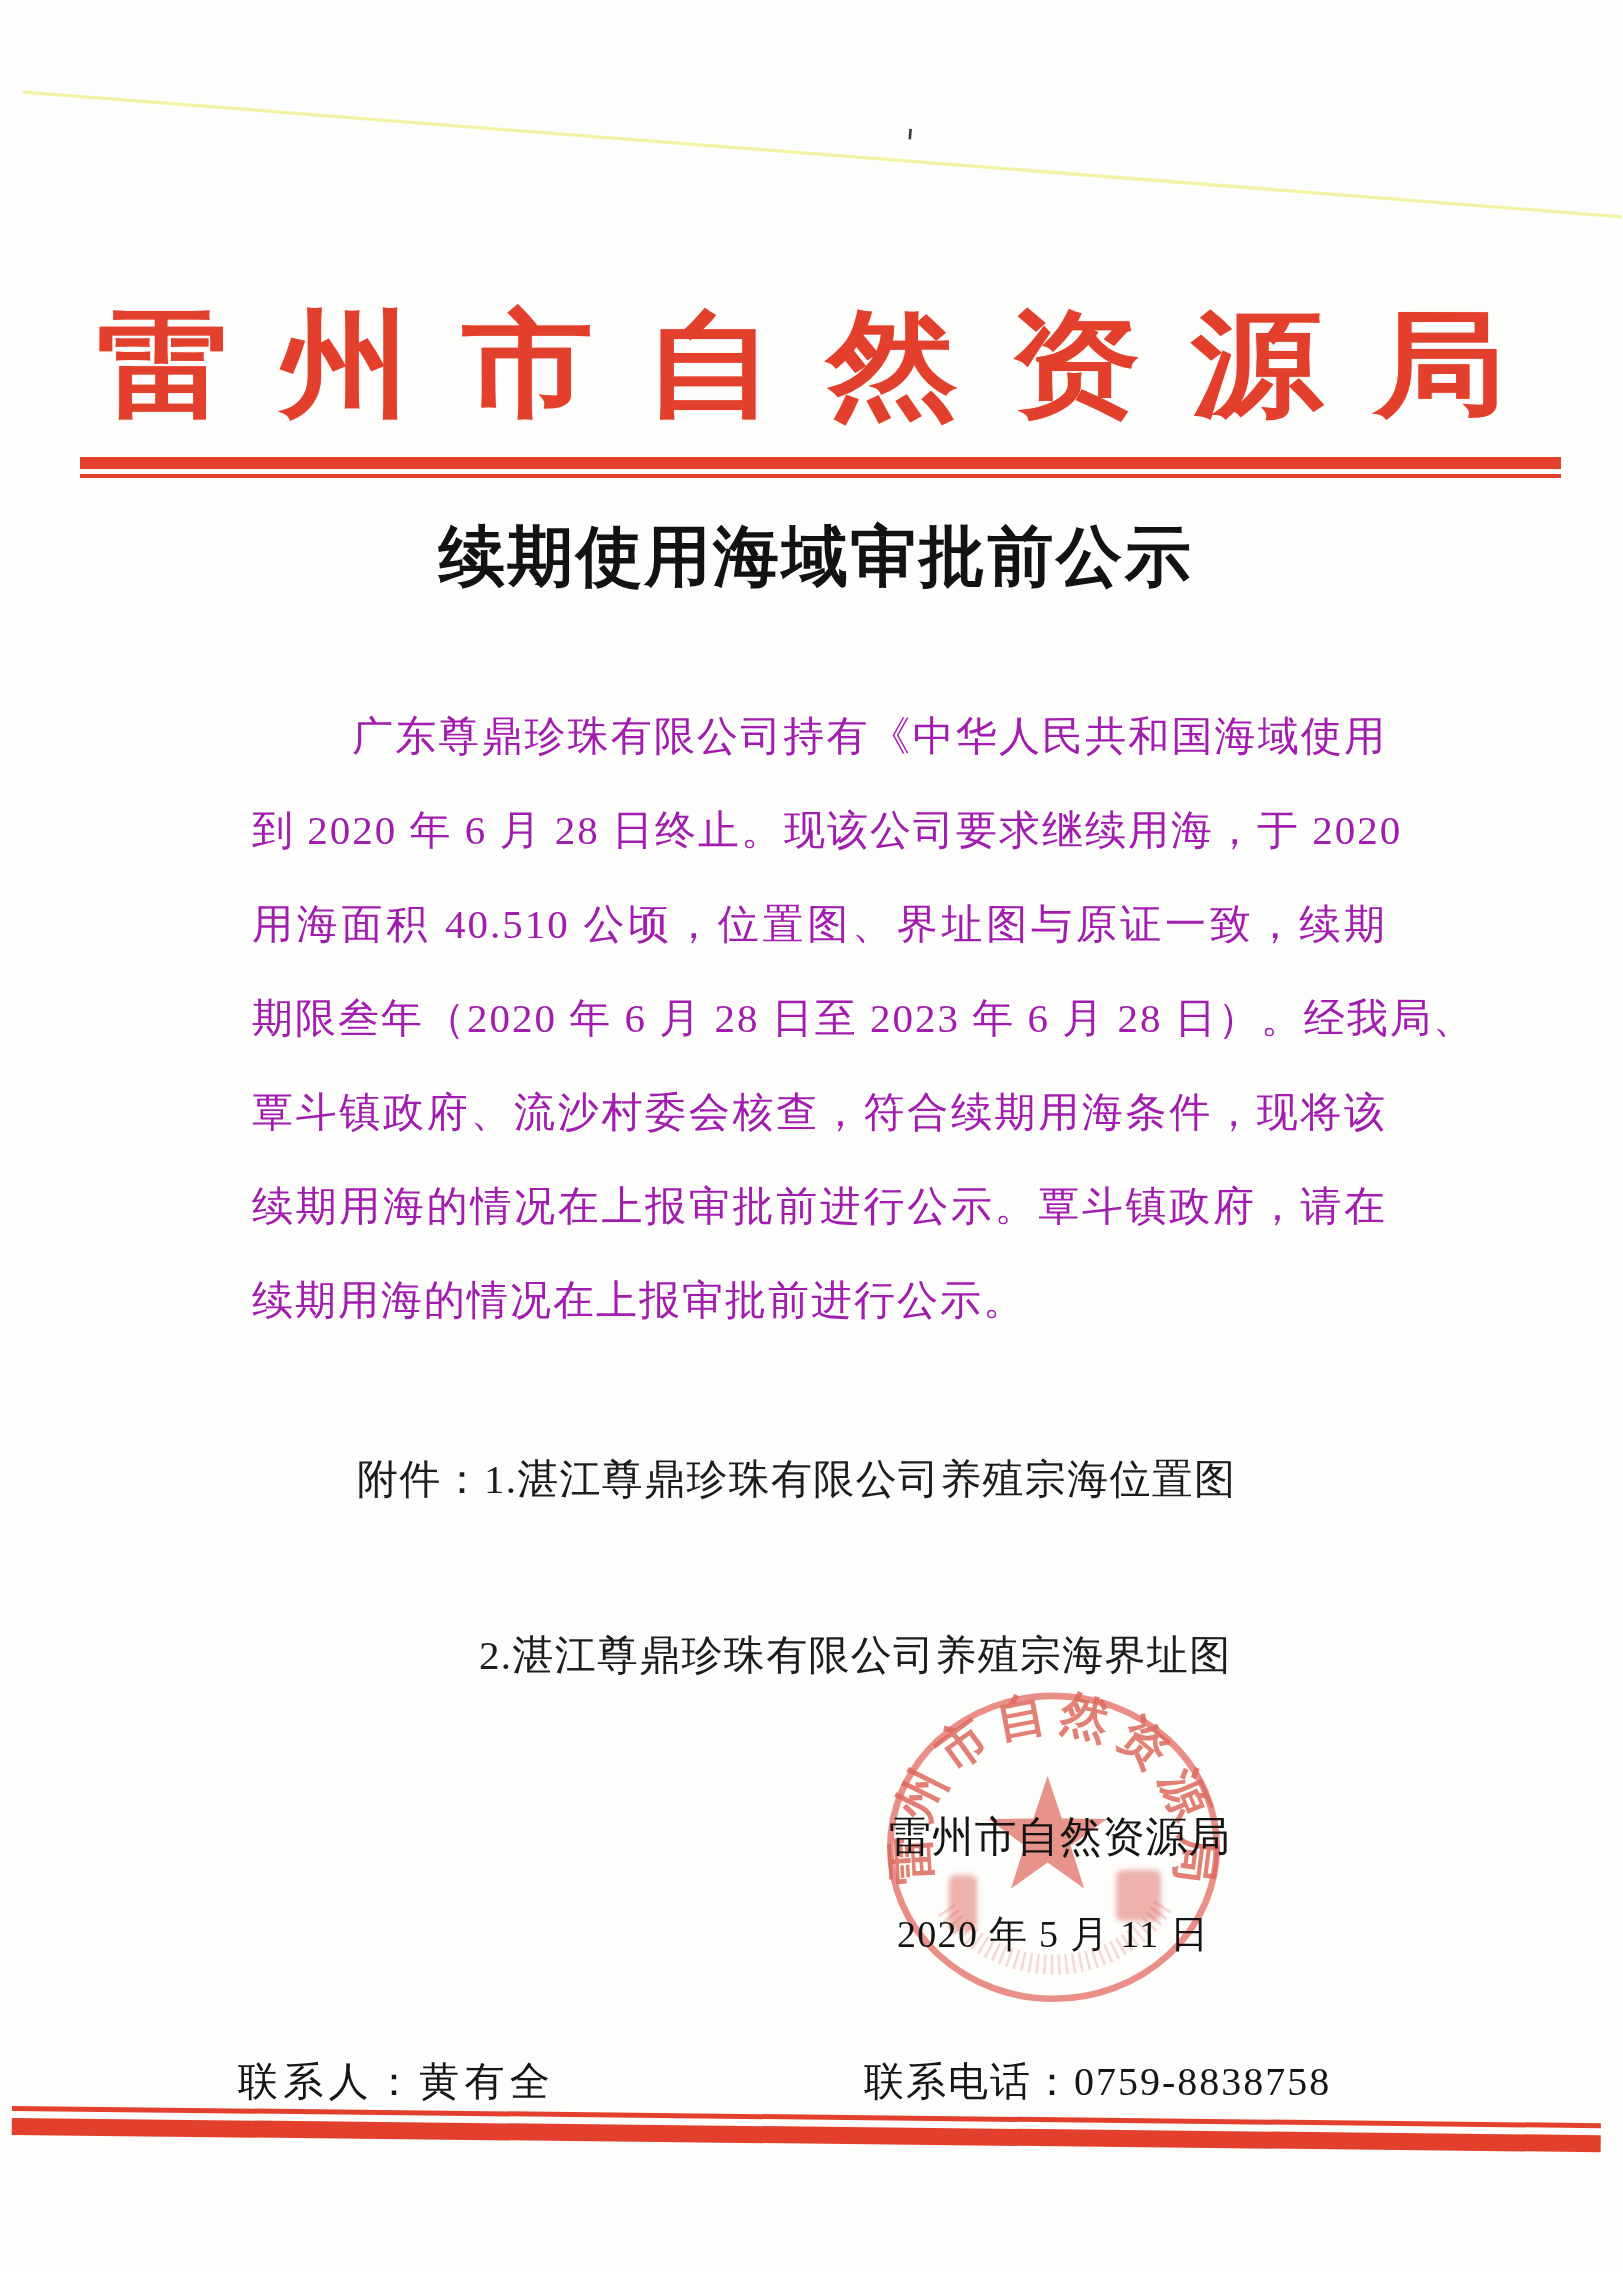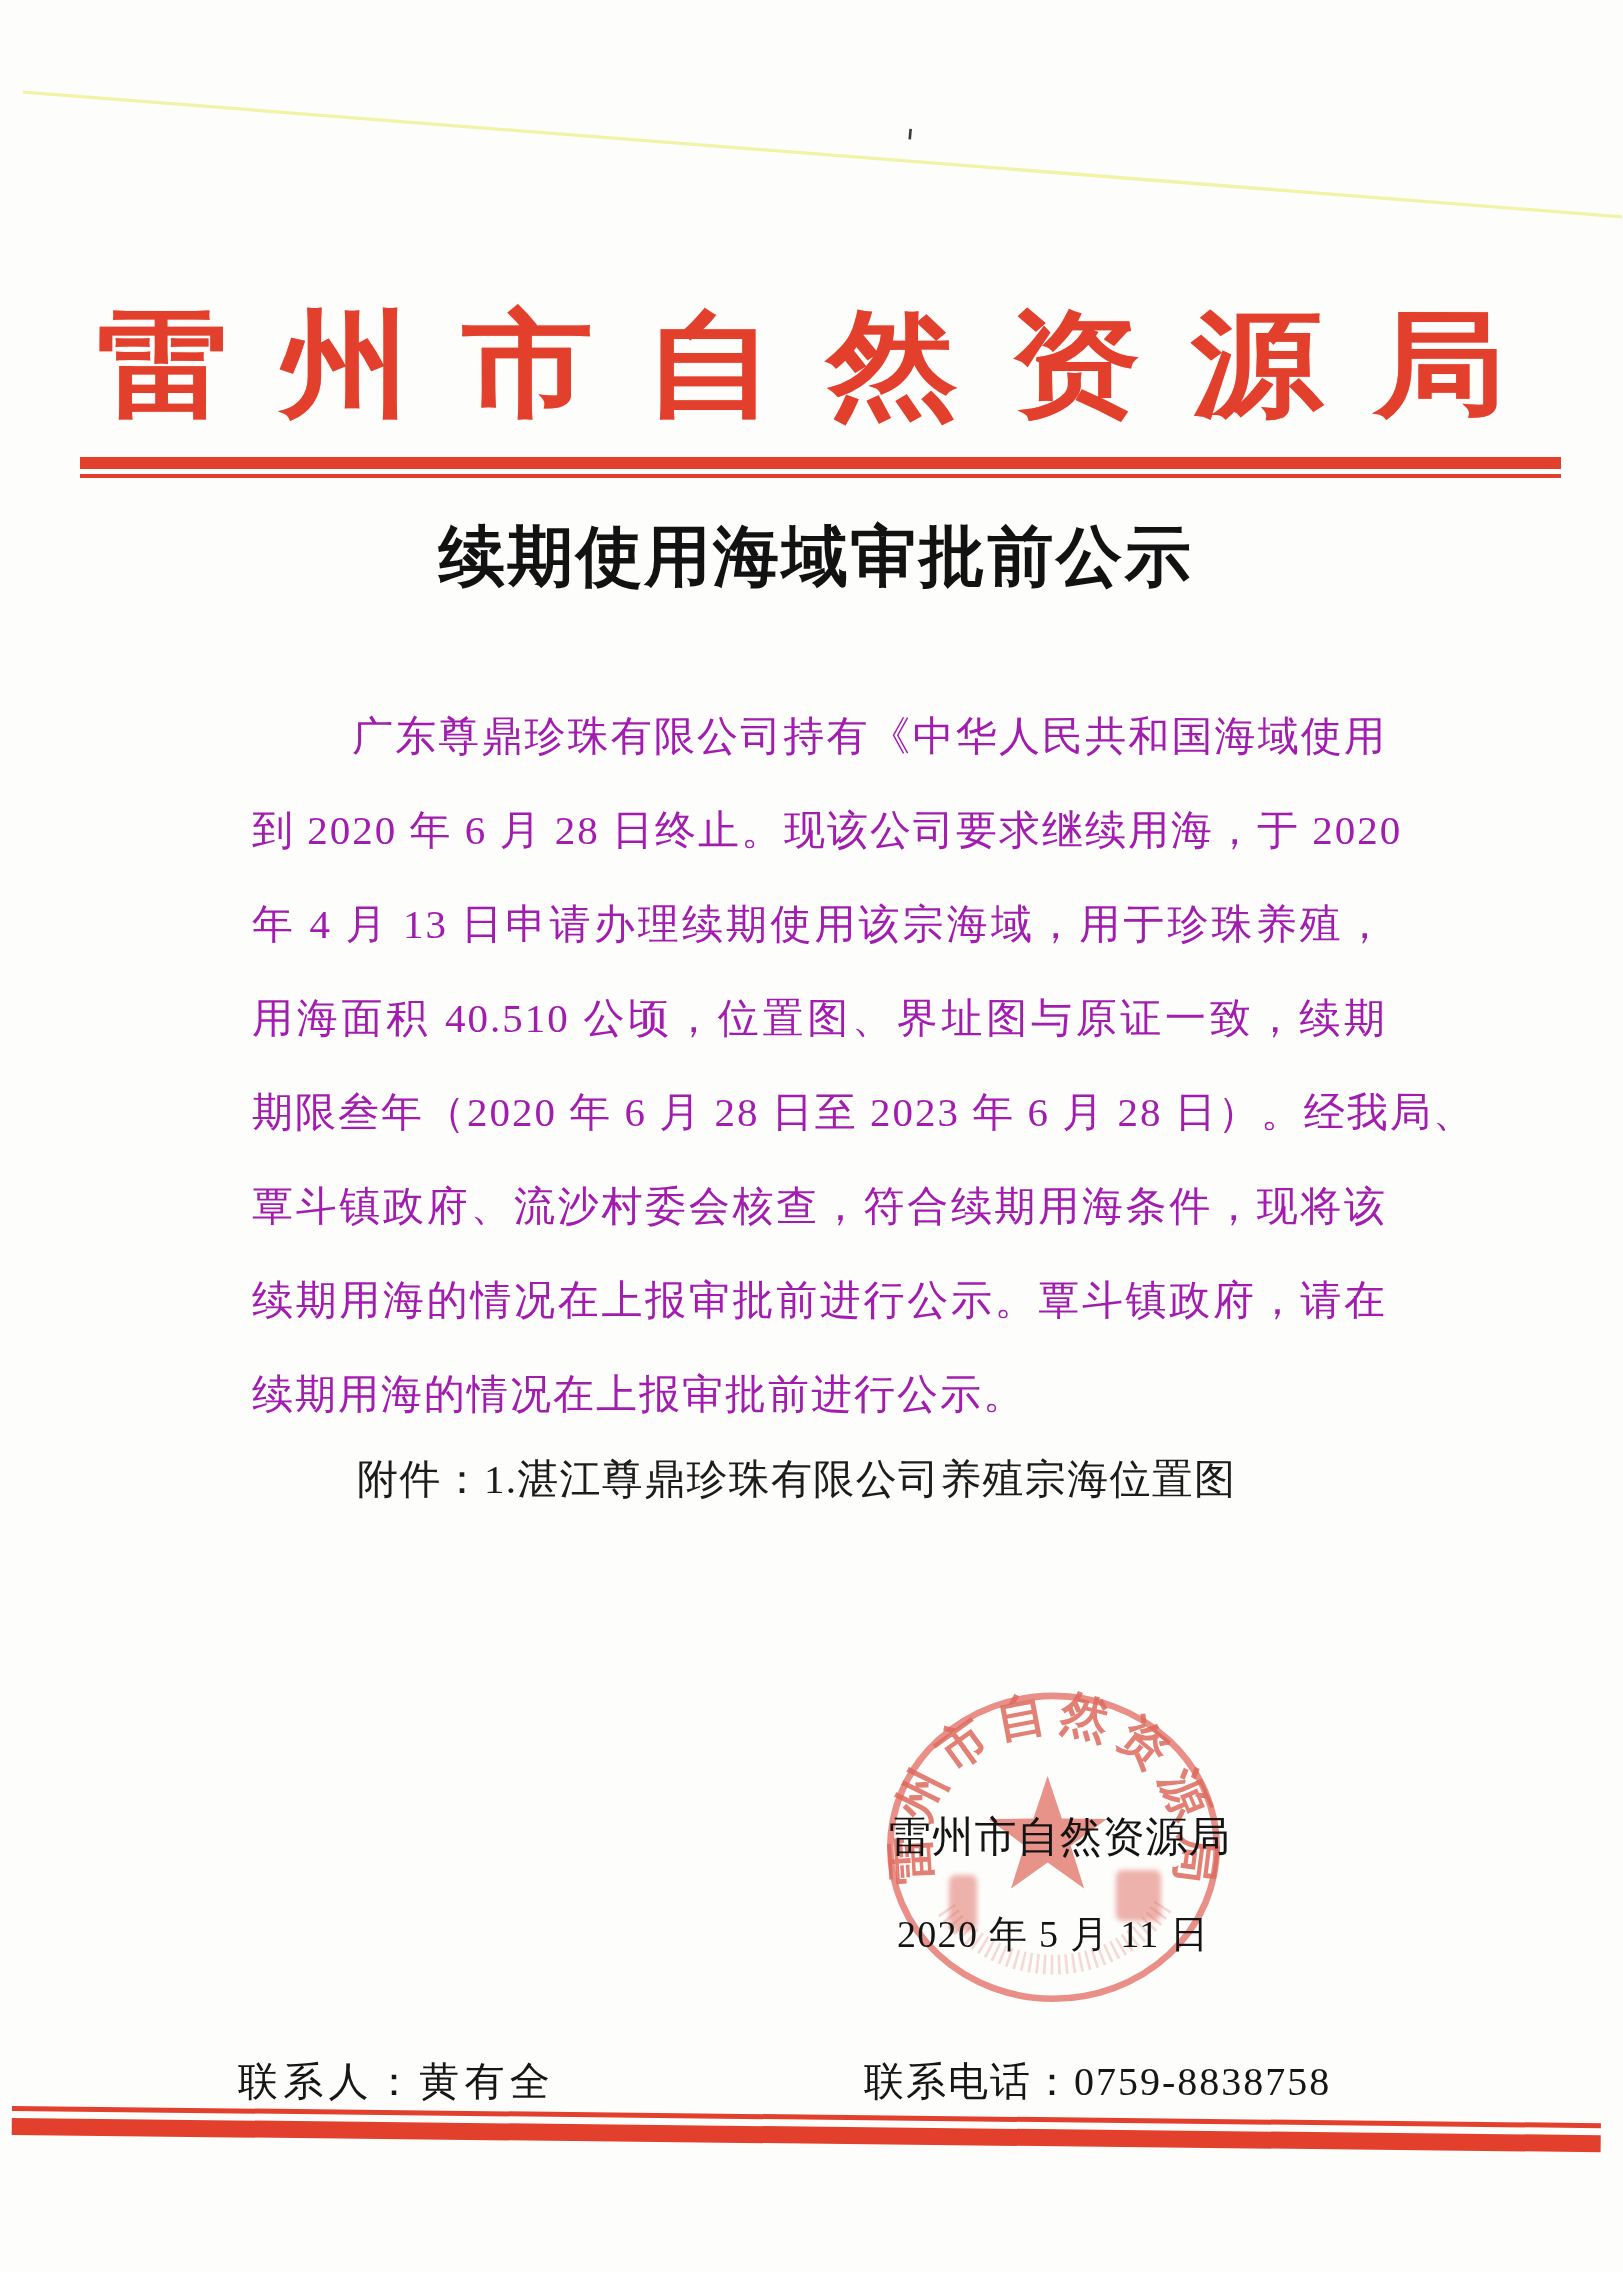--- a/index.html
+++ b/index.html
@@ -135,29 +135,29 @@
 
   <div class="agency-name">雷州市自然资源局</div>
   <div class="rule rule-thick"></div>
   <div class="rule rule-thin"></div>
 
   <h1 class="notice-title">续期使用海域审批前公示</h1>
 
   <div class="body-text">
     <div class="body-line first">广东尊鼎珍珠有限公司持有《中华人民共和国海域使用</div>
     <div class="body-line">到 2020 年 6 月 28 日终止。现该公司要求继续用海，于 2020</div>
-    <div class="body-line">年 4 月 13 日申请办理续期使用该宗海域，用于珍珠养殖，</div>
     <div class="body-line">用海面积 40.510 公顷，位置图、界址图与原证一致，续期</div>
     <div class="body-line">期限叁年（2020 年 6 月 28 日至 2023 年 6 月 28 日）。经我局、</div>
     <div class="body-line">覃斗镇政府、流沙村委会核查，符合续期用海条件，现将该</div>
     <div class="body-line">续期用海的情况在上报审批前进行公示。覃斗镇政府，请在</div>
     <div class="body-line last">续期用海的情况在上报审批前进行公示。</div>
   </div>
 
   <div class="att-line att-line-1"><span>附件：</span><span>1.湛江尊鼎珍珠有限公司养殖宗海位置图</span></div>
+  <div class="att-line att-line-2">2.湛江尊鼎珍珠有限公司养殖宗海界址图</div>
 
   <svg class="seal-svg" viewBox="0 0 522 482">
     <ellipse class="seal-ring" cx="261" cy="240" rx="249" ry="231"></ellipse>
     <path id="sealArcTop" d="M 93.9 329.5 A 193 179 0 1 1 428.1 329.5" fill="none"></path>
     <text class="seal-arc-text"><textPath href="#sealArcTop" startOffset="40">雷州市自然资源局</textPath></text>
     <polygon class="seal-star" points="252,131 273.7,196.1 342.4,196.6 287.2,237.4 307.8,302.9 252,263 196.2,302.9 216.8,237.4 161.6,196.6 230.3,196.1"></polygon>
     <path class="seal-speckle" d="M 428.1 329.5 A 193 179 0 0 1 93.9 329.5"></path>
   </svg>
   <div class="seal-smudge smudge-a"></div>
   <div class="seal-smudge smudge-b"></div>

